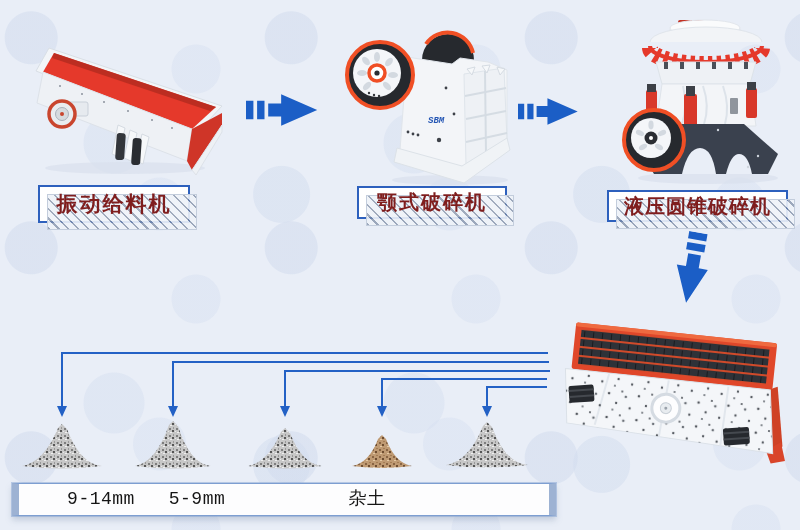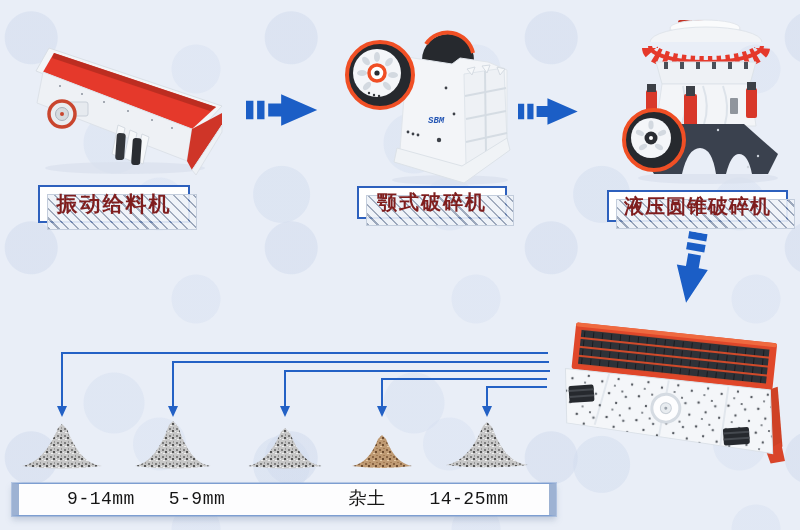--- a/index.html
+++ b/index.html
@@ -320,16 +320,15 @@
     <span>颚式破碎机</span>
   </div>
   <div class="tag" style="left:607px;top:190px;width:177px;height:28px;font-size:20px;letter-spacing:1px;justify-content:center;">
     <span>液压圆锥破碎机</span>
   </div>
 
   <div class="outbar">
     <span style="left:43px;margin-left:39px;">9-14mm</span>
     <span style="left:163px;margin-left:15px;">5-9mm</span>
     <span style="left:348px;text-align:right;">杂土</span>
-    <span style="left:450px;">14-25mm</span>
   </div>
 
 </div>
 
 </body></html>

